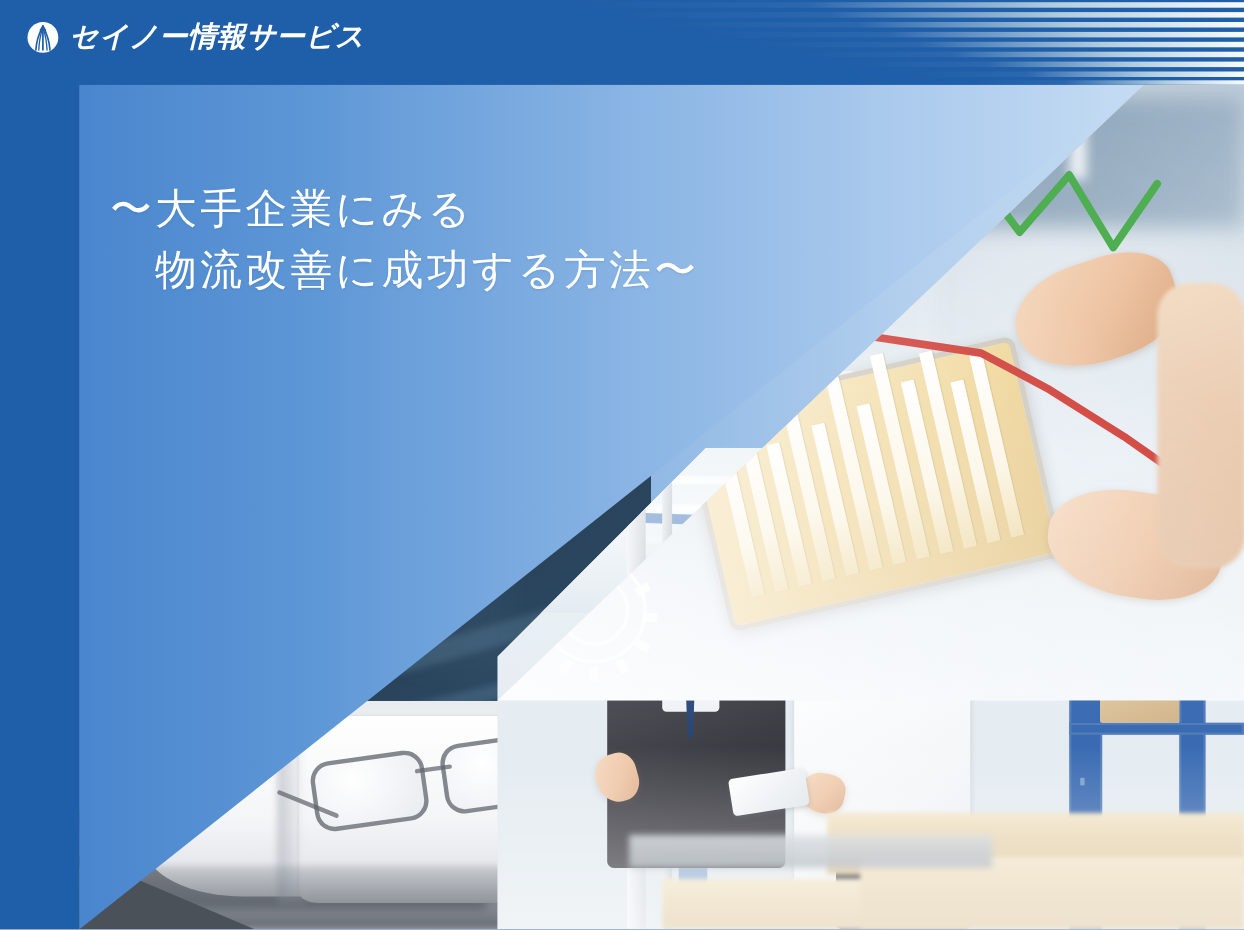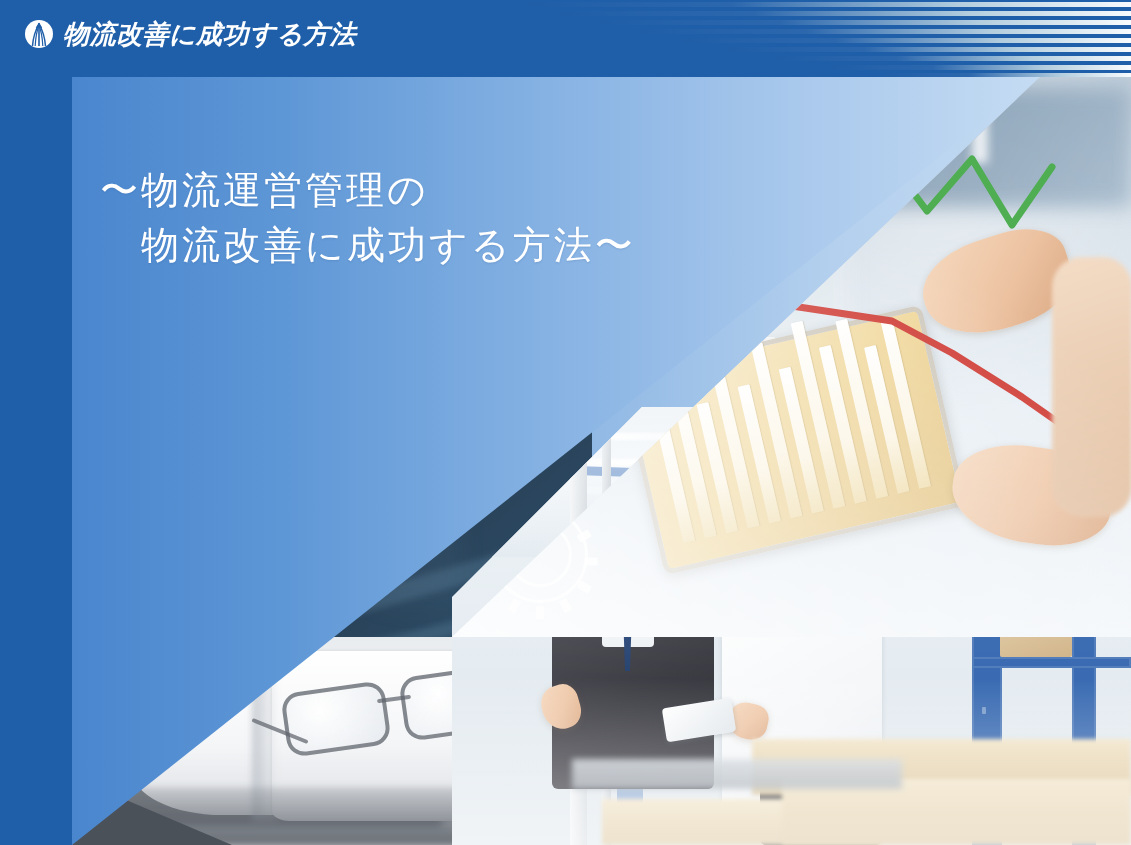--- a/index.html
+++ b/index.html
@@ -466,21 +466,21 @@
         <div class="hand" style="left:500px;top:370px;width:160px;height:96px;transform:rotate(8deg);"></div>
         <div style="position:absolute;left:600px;top:180px;width:80px;height:260px;background:linear-gradient(160deg,#f3dcc6,#e2bfa0);filter:blur(2px);border-radius:30px;"></div>
 
         <div style="position:absolute;inset:0;background:linear-gradient(215deg,rgba(255,255,255,0) 30%,rgba(255,255,255,0.45) 68%,rgba(255,255,255,0.88) 100%);"></div>
       </div>
     </div>
 
     <div class="blue-triangle"></div>
 
     <div class="text-block">
-      <div class="subtitle">〜物流運営管理の
+      <div class="subtitle">〜大手企業にみる
 　物流改善に成功する方法〜</div>
     </div>
   </div>
 
   <div class="header">
     <div class="stripes">
       <div class="stripe" style="top:2px;width:612px;"></div>
       <div class="stripe" style="top:11px;width:580px;"></div>
       <div class="stripe" style="top:20px;width:540px;"></div>
       <div class="stripe" style="top:29px;width:500px;"></div>
@@ -497,17 +497,17 @@
           <circle cx="15" cy="15" r="14" fill="#ffffff"></circle>
           <path d="M15 4 L15 27" stroke="#1f5ea8" stroke-width="1.6"></path>
           <path d="M15 5 C11 12, 9 20, 8.5 27" stroke="#1f5ea8" stroke-width="1.5" fill="none"></path>
           <path d="M15 5 C19 12, 21 20, 21.5 27" stroke="#1f5ea8" stroke-width="1.5" fill="none"></path>
           <path d="M15 6 C12.5 13, 11.5 20, 11.2 27" stroke="#1f5ea8" stroke-width="1.2" fill="none"></path>
           <path d="M15 6 C17.5 13, 18.5 20, 18.8 27" stroke="#1f5ea8" stroke-width="1.2" fill="none"></path>
           <path d="M12.5 9 L15 5 L17.5 9" stroke="#1f5ea8" stroke-width="1.6" fill="none"></path>
           <path d="M0 23 A15 15 0 0 0 30 23 L30 30 L0 30 Z" fill="#1f5ea8"></path>
         </svg>
       </span>
-      <span class="logo-text">物流改善に成功する方法</span>
+      <span class="logo-text">セイノー情報サービス</span>
     </div>
   </div>
 
 </div>
 
 </body></html>

